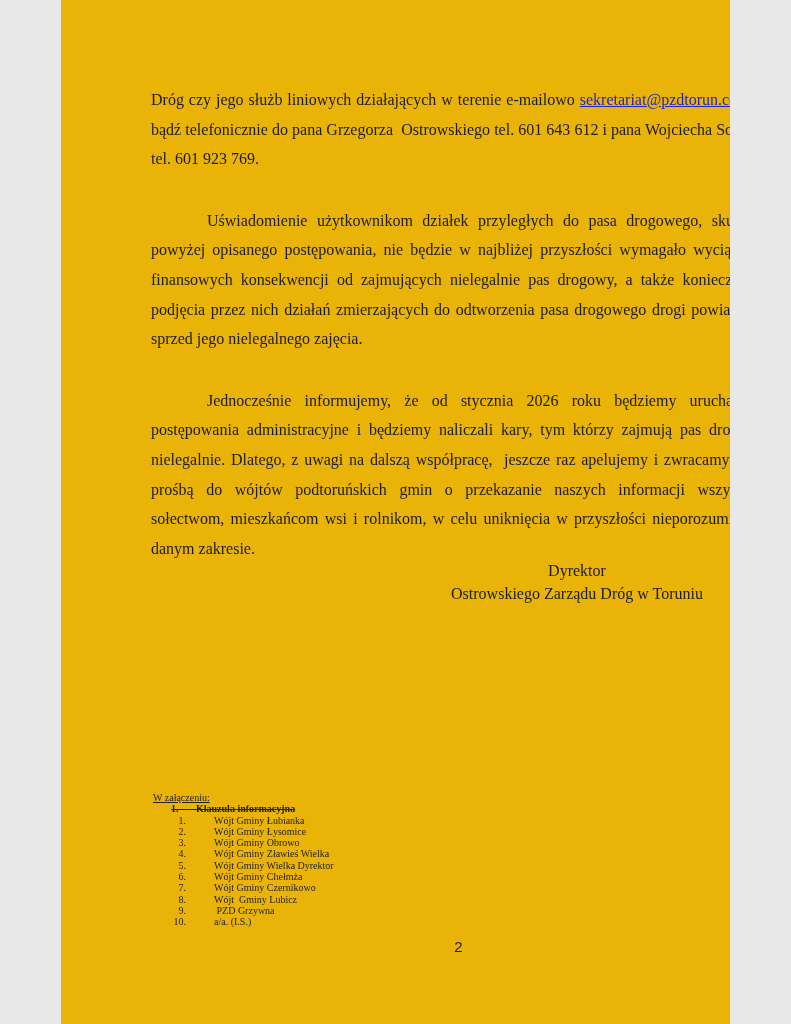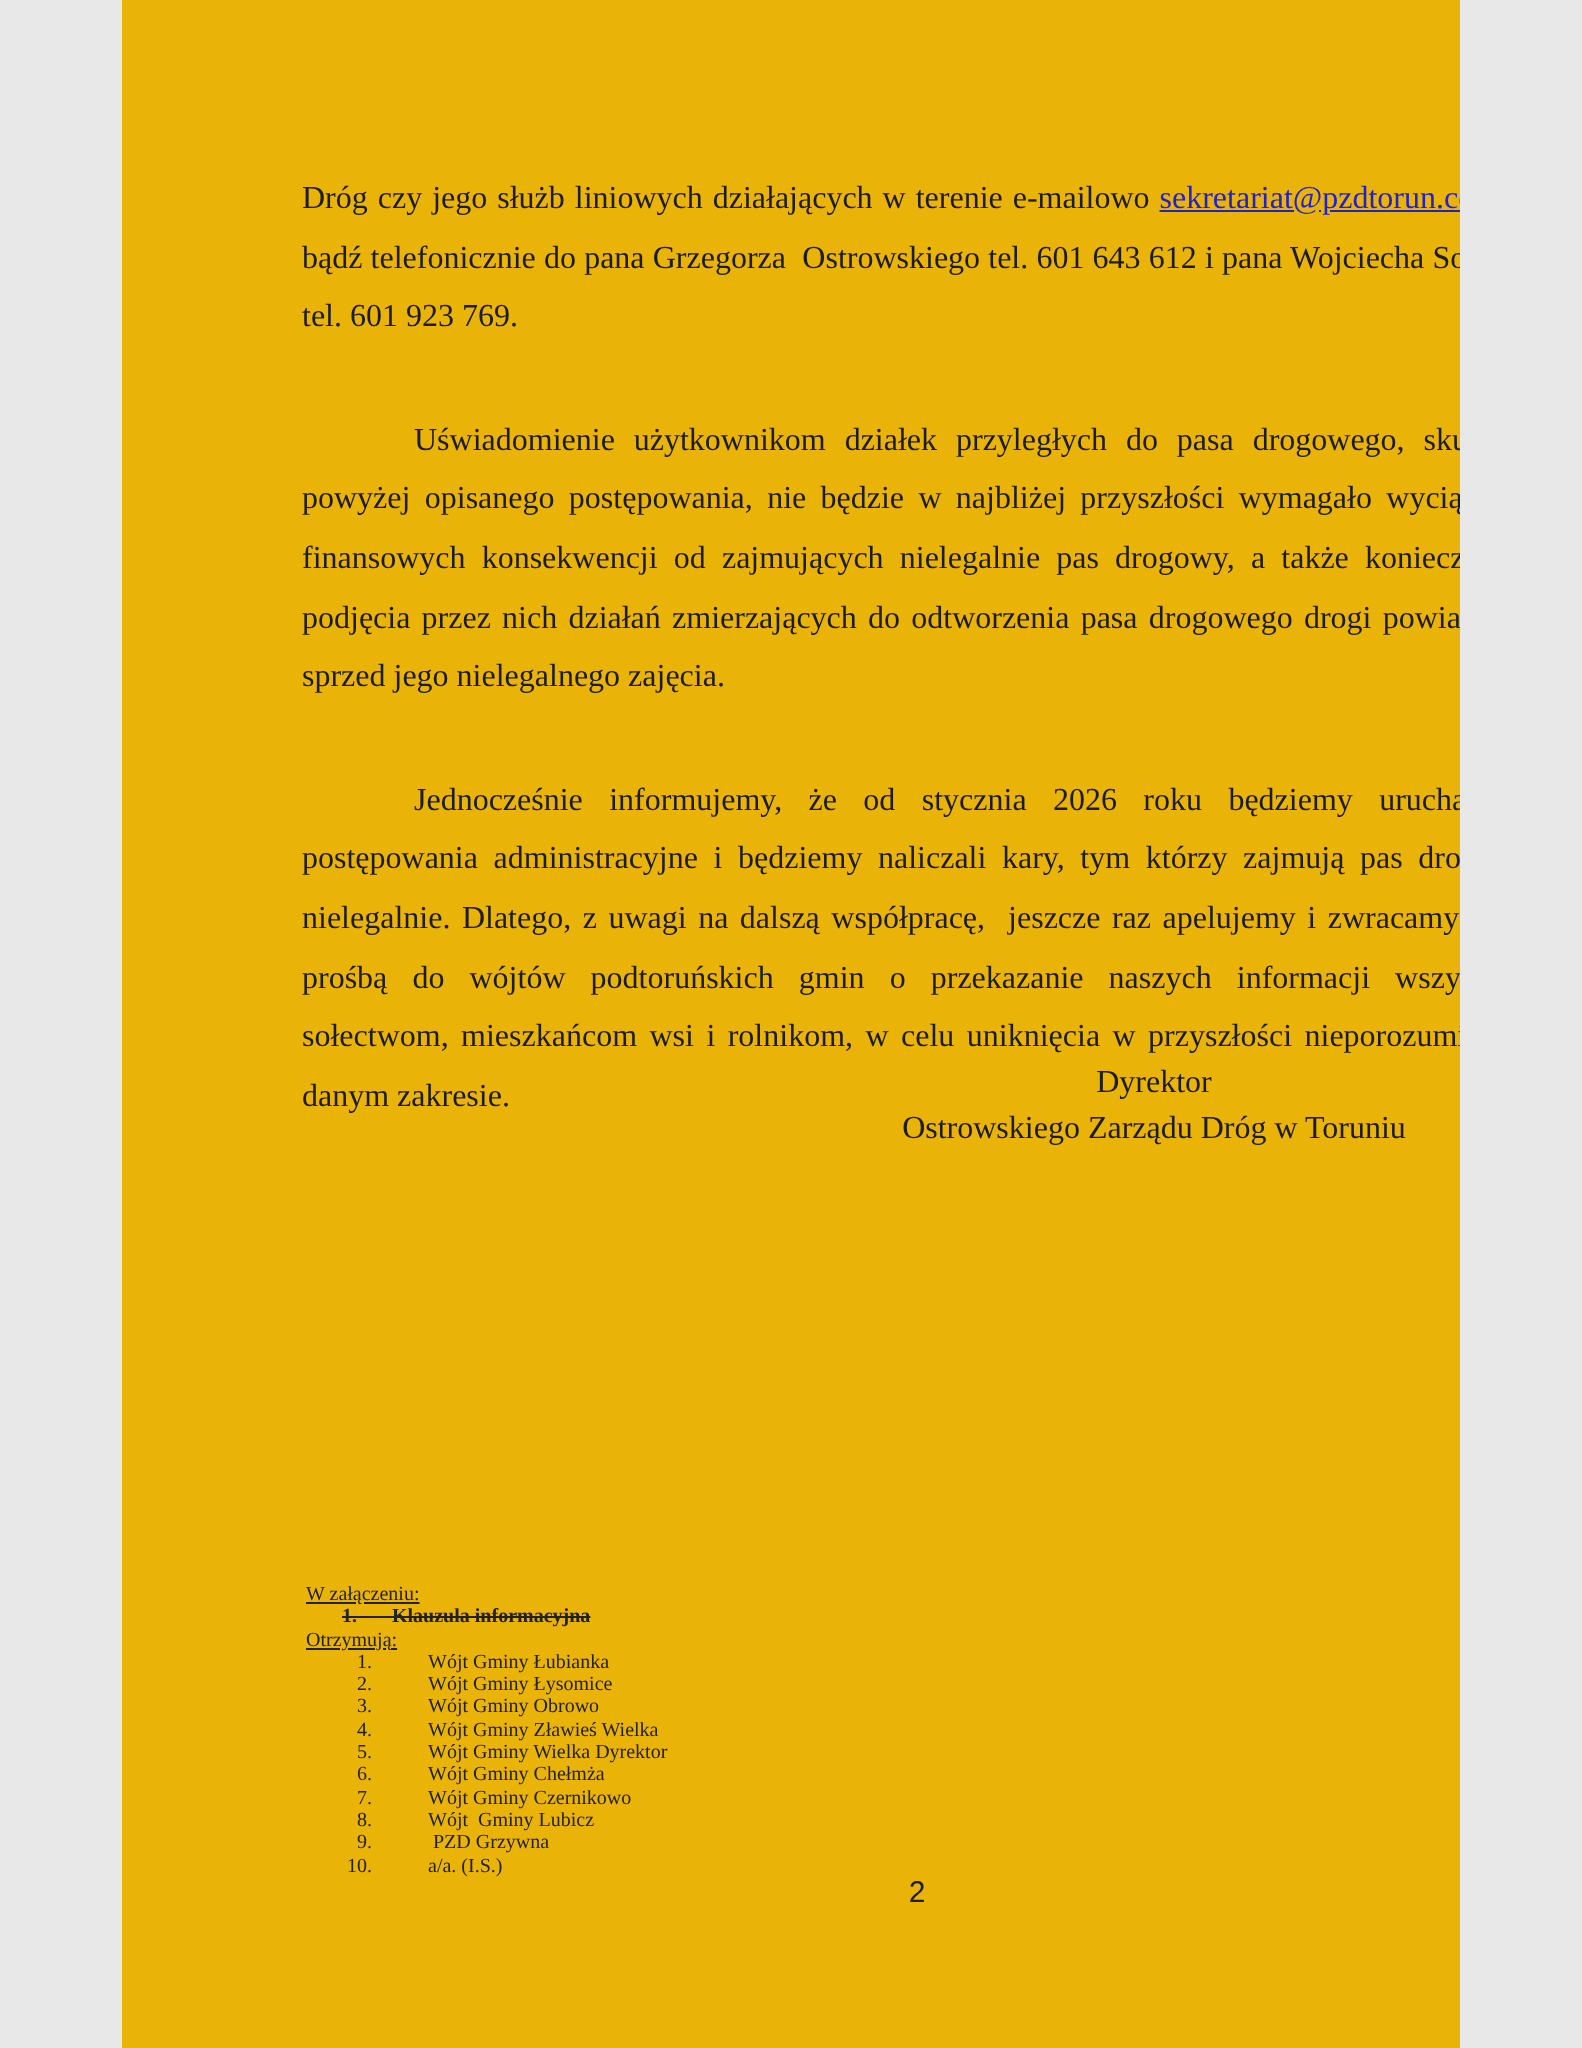--- a/index.html
+++ b/index.html
@@ -34,21 +34,21 @@
     text-indent: 56px;
     margin-top: 32px;
   }
   a.email-link {
     color: #2222CC;
     text-decoration: underline;
     cursor: pointer;
   }
   .signature-block {
     position: absolute;
-    top: 531px;
+    top: 560px;
     left: 329px;
     width: 374px;
     text-align: center;
     font-size: 16px;
     line-height: 22.5px;
   }
   .footer-lists {
     position: absolute;
     top: 792px;
     left: 92px;
@@ -103,21 +103,20 @@
   </div>
 
   <div class="signature-block">
     <div>Dyrektor</div>
     <div>Ostrowskiego Zarządu Dróg w Toruniu</div>
   </div>
 
   <div class="footer-lists">
     <div class="list-heading">W załączeniu:</div>
     <div class="attachment-row"><span class="struck">1.&nbsp;&nbsp;&nbsp;&nbsp;&nbsp;&nbsp;&nbsp;Klauzula informacyjna</span></div>
-    <div class="list-heading">Otrzymują:</div>
 
     <div class="recipient-row">
         <span class="recipient-num">1.</span>
         <span class="recipient-label">Wójt Gminy Łubianka</span>
       </div>
     <div class="recipient-row">
         <span class="recipient-num">2.</span>
         <span class="recipient-label">Wójt Gminy Łysomice</span>
       </div>
     <div class="recipient-row">

